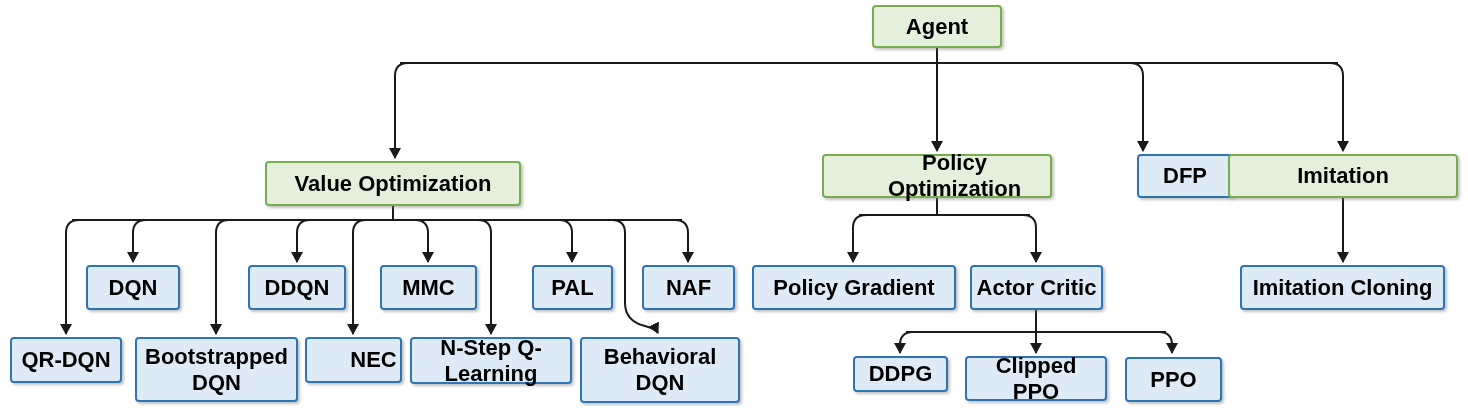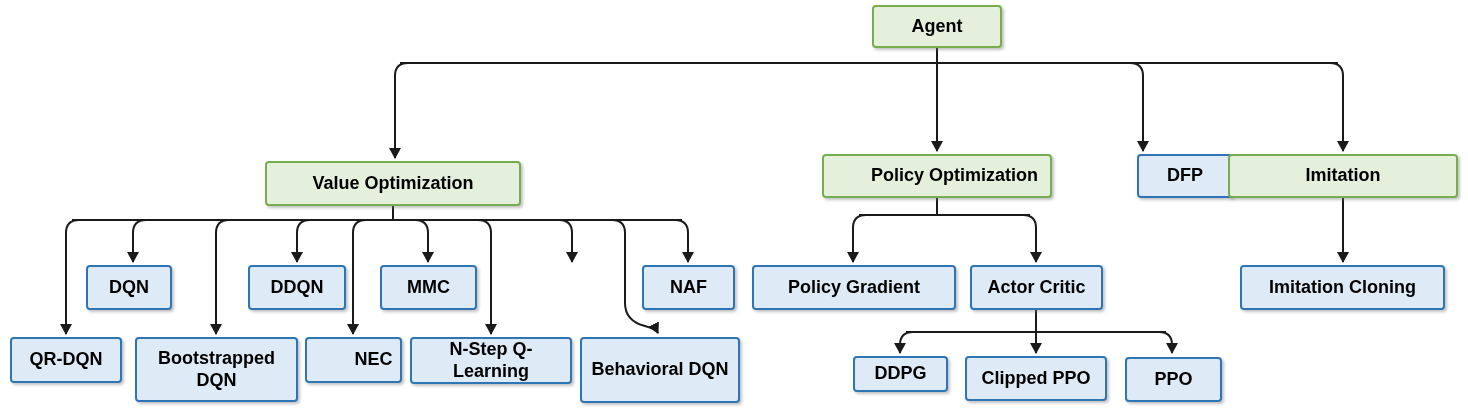--- a/index.html
+++ b/index.html
@@ -9,21 +9,21 @@
     background:#ffffff;
     font-family:"Liberation Sans",sans-serif;
     overflow:hidden;
   }
   #edges{position:absolute;left:0;top:0;width:1468px;height:411px;}
   .node{
     position:absolute;
     display:flex;align-items:center;justify-content:center;
     text-align:center;
     box-sizing:border-box;
-    font-weight:bold;font-size:18px;line-height:1.18;
+    font-weight:bold;font-size:22px;line-height:1.18;
     color:#000000;
     border-radius:4px;
     box-shadow:2px 2px 3px rgba(120,120,120,0.45);
     padding:2px 4px;
   }
   .green{background:var(--green-fill);border:2.5px solid var(--green-border);}
   .blue{background:var(--blue-fill);border:2.5px solid var(--blue-border);}
 </style>
 </head>
 <body>
@@ -73,23 +73,24 @@
     </g>
   </svg>
 
   <div class="node green" style="left:872px;top:5px;width:130px;height:43px;">Agent</div>
 
   <div class="node green" style="left:265px;top:161px;width:256px;height:45px;">Value Optimization</div>
   <div class="node green" style="left:822px;top:154px;width:230px;height:44px;padding-left:39px;">Policy Optimization</div>
   <div class="node blue" style="left:1097px;top:154px;width:96px;height:44px;margin-left:40px;">DFP</div>
   <div class="node green" style="left:1228px;top:154px;width:230px;height:44px;">Imitation</div>
 
-  <div class="node blue" style="left:86px;top:265px;width:86px;height:45px;">DQN</div>
+  <div class="node blue" style="left:86px;top:265px;width:94px;height:45px;">DQN</div>
   <div class="node blue" style="left:248px;top:265px;width:98px;height:45px;">DDQN</div>
   <div class="node blue" style="left:380px;top:265px;width:97px;height:45px;">MMC</div>
+  <div class="node blue" style="left:532px;top:265px;width:81px;height:45px;">PAL</div>
   <div class="node blue" style="left:642px;top:265px;width:93px;height:45px;">NAF</div>
 
   <div class="node blue" style="left:10px;top:337px;width:112px;height:46px;">QR-DQN</div>
   <div class="node blue" style="left:135px;top:337px;width:163px;height:65px;">Bootstrapped DQN</div>
   <div class="node blue" style="left:305px;top:337px;width:97px;height:46px;padding-left:44px;">NEC</div>
   <div class="node blue" style="left:410px;top:337px;width:162px;height:47px;">N-Step Q-Learning</div>
   <div class="node blue" style="left:580px;top:337px;width:160px;height:66px;">Behavioral DQN</div>
 
   <div class="node blue" style="left:752px;top:265px;width:204px;height:45px;">Policy Gradient</div>
   <div class="node blue" style="left:970px;top:265px;width:133px;height:45px;">Actor Critic</div>

